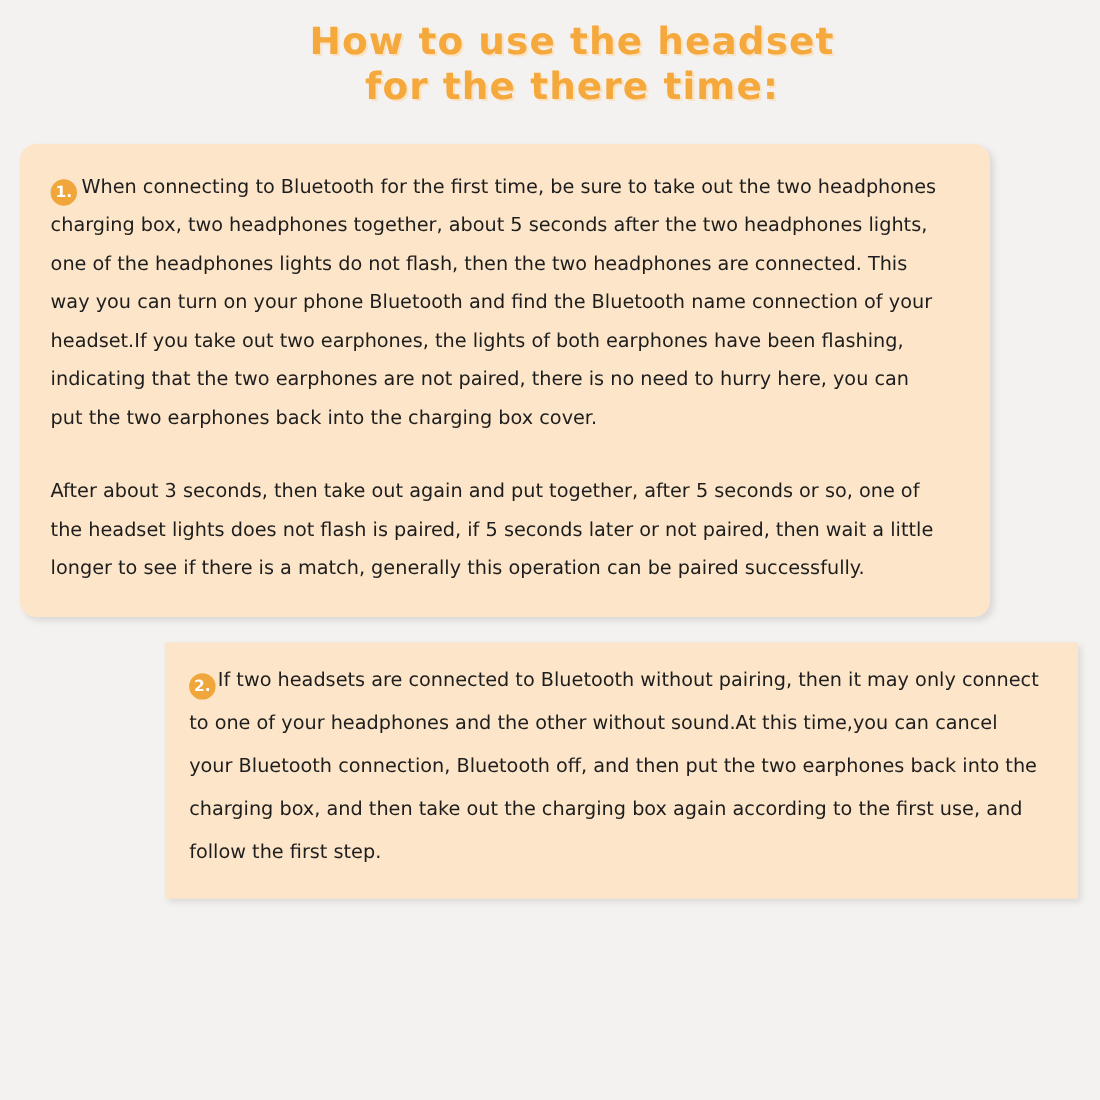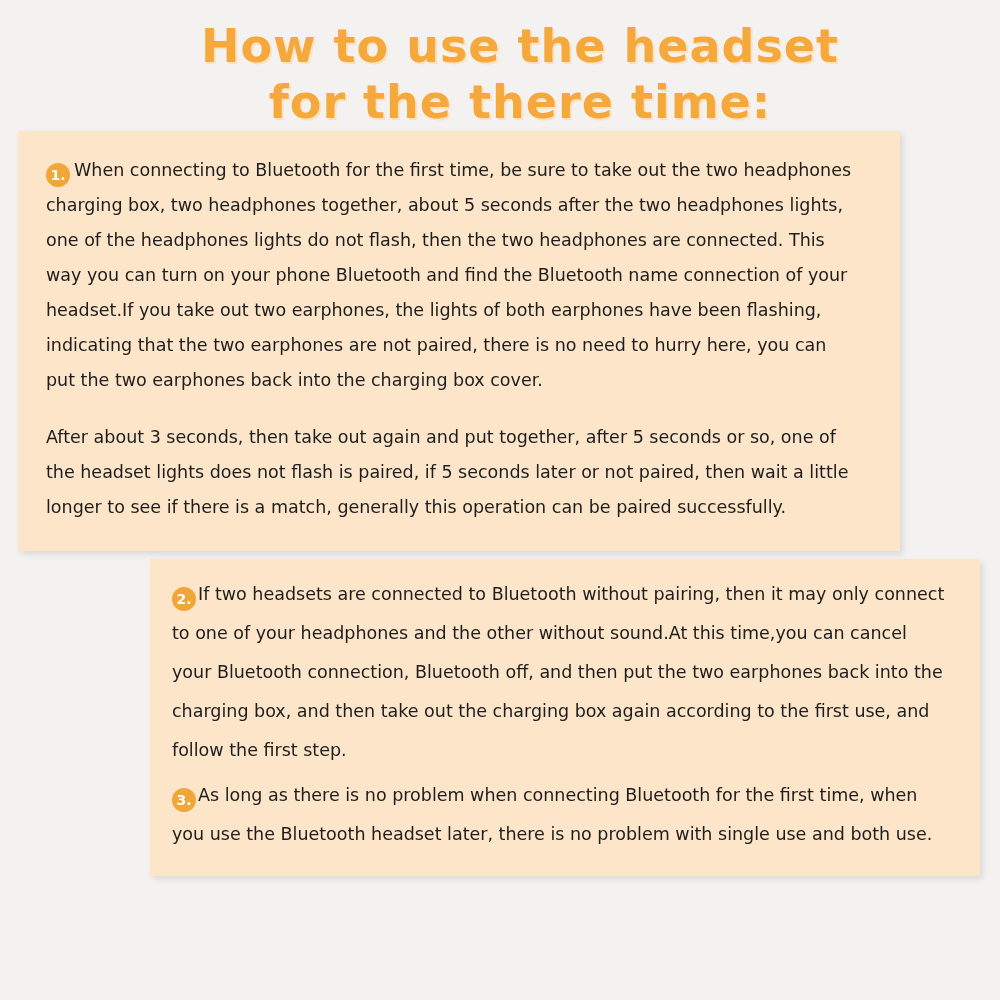--- a/index.html
+++ b/index.html
@@ -23,21 +23,21 @@
   }
 
   
   .title-block {
     text-align: center;
     padding-top: 18px;
   }
   .title-line {
     font-family: "DejaVu Sans", "Liberation Sans", sans-serif;
     font-weight: bold;
-    font-size: 46px;
+    font-size: 34px;
     letter-spacing: 1px;
     color: #f5a83c;
     line-height: 1.22;
     text-shadow: 2px 2px 0 #fae3c5;
     white-space: nowrap;
     padding-left: 40px;
   }
 
   
   .panel {
@@ -45,39 +45,40 @@
     box-sizing: border-box;
     box-shadow: 3px 3px 6px rgba(0,0,0,0.10);
   }
 
   .panel-one {
     position: absolute;
     left: 18px;
     top: 131px;
     width: 882px;
     padding: 22px 44px 26px 28px;
+    border-radius: 15px;
   }
 
   .panel-two {
     position: absolute;
     left: 150px;
-    top: 559px;
+    top: 584px;
     width: 830px;
     padding: 16px 30px 22px 22px;
   }
 
   .para {
     color: #1d1d1d;
     font-size: 17.5px;
     line-height: 35px;
     text-align: left;
     margin: 0;
   }
   .para + .para {
-    margin-top: 22px;
+    margin-top: 32px;
   }
 
   .panel-two .para {
     font-size: 17.5px;
     line-height: 39px;
   }
   .panel-two .para + .para {
     margin-top: 6px;
   }
 
@@ -114,18 +115,15 @@
     <p class="para">
       <span class="marker">1.</span><span>When connecting to Bluetooth for the first time, be sure to take out the two headphones charging box, two headphones together, about 5 seconds after the two headphones lights, one of the headphones lights do not flash, then the two headphones are connected. This way you can turn on your phone Bluetooth and find the Bluetooth name connection of your headset.If you take out two earphones, the lights of both earphones have been flashing, indicating that the two earphones are not paired, there is no need to hurry here, you can put the two earphones back into the charging box cover.</span>
     </p>
     <p class="para">After about 3 seconds, then take out again and put together, after 5 seconds or so, one of the headset lights does not flash is paired, if 5 seconds later or not paired, then wait a little longer to see if there is a match, generally this operation can be paired successfully.</p>
   </div>
 
   <div class="panel panel-two">
     <p class="para">
       <span class="marker">2.</span><span>If two headsets are connected to Bluetooth without pairing, then it may only connect to one of your headphones and the other without sound.At this time,you can cancel your Bluetooth connection, Bluetooth off, and then put the two earphones back into the charging box, and then take out the charging box again according to the first use, and follow the first step.</span>
     </p>
-    <p class="para">
-      <span class="marker">3.</span><span>As long as there is no problem when connecting Bluetooth for the first time, when you use the Bluetooth headset later, there is no problem with single use and both use.</span>
-    </p>
   </div>
 
 </div>
 
 </body></html>

